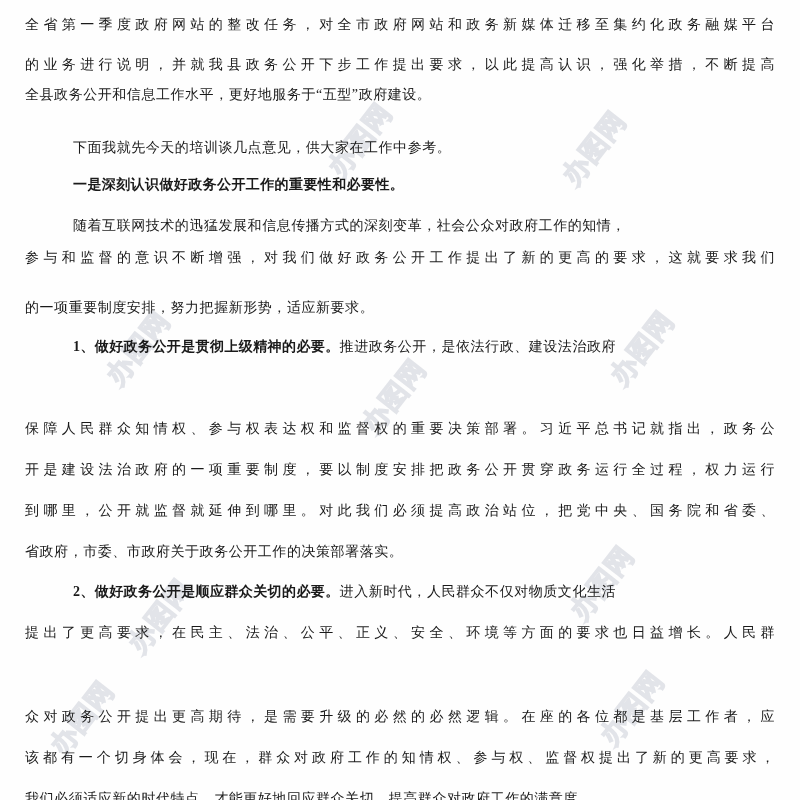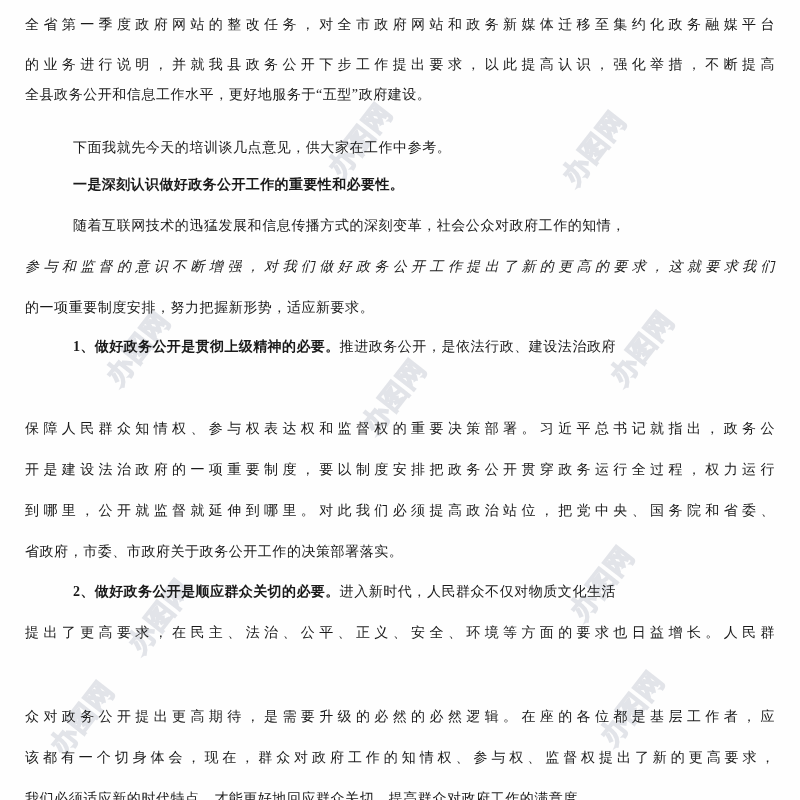--- a/index.html
+++ b/index.html
@@ -105,21 +105,21 @@
       <div class="watermark-mark wm-rot-a" style="left: 40px; top: 700px;">办图网</div>
     </div>
 
   <div id="text-layer">
       <div class="doc-line justify" style="top: 8px;"><span class="seg-plain">全省第一季度政府网站的整改任务，对全市政府网站和政务新媒体迁移至集约化政务融媒平台</span></div>
       <div class="doc-line justify" style="top: 48px;"><span class="seg-plain">的业务进行说明，并就我县政务公开下步工作提出要求，以此提高认识，强化举措，不断提高</span></div>
       <div class="doc-line" style="top: 78px;"><span class="seg-plain">全县政务公开和信息工作水平，更好地服务于“五型”政府建设。</span></div>
       <div class="doc-line" style="top: 131px;"><span class="ln-indent"></span><span class="seg-plain">下面我就先今天的培训谈几点意见，供大家在工作中参考。</span></div>
       <div class="doc-line" style="top: 168px;"><span class="ln-indent"></span><span class="seg-bold">一是深刻认识做好政务公开工作的重要性和必要性。</span></div>
       <div class="doc-line" style="top: 209px;"><span class="ln-indent"></span><span class="seg-plain">随着互联网技术的迅猛发展和信息传播方式的深刻变革，社会公众对政府工作的知情，</span></div>
-      <div class="doc-line justify" style="top: 250px; font-style: italic;"><span class="seg-plain">参与和监督的意识不断增强，对我们做好政务公开工作提出了新的更高的要求，这就要求我们</span></div>
+      <div class="doc-line justify" style="top: 241px;"><span class="seg-plain">参与和监督的意识不断增强，对我们做好政务公开工作提出了新的更高的要求，这就要求我们</span></div>
       <div class="doc-line" style="top: 291px;"><span class="seg-plain">的一项重要制度安排，努力把握新形势，适应新要求。</span></div>
       <div class="doc-line" style="top: 330px;"><span class="ln-indent"></span><span class="seg-bold">1、做好政务公开是贯彻上级精神的必要。</span><span class="seg-plain">推进政务公开，是依法行政、建设法治政府</span></div>
       <div class="doc-line justify" style="top: 412px;"><span class="seg-plain">保障人民群众知情权、参与权表达权和监督权的重要决策部署。习近平总书记就指出，政务公</span></div>
       <div class="doc-line justify" style="top: 494px;"><span class="seg-plain">到哪里，公开就监督就延伸到哪里。对此我们必须提高政治站位，把党中央、国务院和省委、</span></div>
       <div class="doc-line justify" style="top: 453px;"><span class="seg-plain">开是建设法治政府的一项重要制度，要以制度安排把政务公开贯穿政务运行全过程，权力运行</span></div>
       <div class="doc-line" style="top: 535px;"><span class="seg-plain">省政府，市委、市政府关于政务公开工作的决策部署落实。</span></div>
       <div class="doc-line" style="top: 575px;"><span class="ln-indent"></span><span class="seg-bold">2、做好政务公开是顺应群众关切的必要。</span><span class="seg-plain">进入新时代，人民群众不仅对物质文化生活</span></div>
       <div class="doc-line justify" style="top: 616px;"><span class="seg-plain">提出了更高要求，在民主、法治、公平、正义、安全、环境等方面的要求也日益增长。人民群</span></div>
       <div class="doc-line justify" style="top: 700px;"><span class="seg-plain">众对政务公开提出更高期待，是需要升级的必然的必然逻辑。在座的各位都是基层工作者，应</span></div>
       <div class="doc-line justify" style="top: 741px;"><span class="seg-plain">该都有一个切身体会，现在，群众对政府工作的知情权、参与权、监督权提出了新的更高要求，</span></div>

